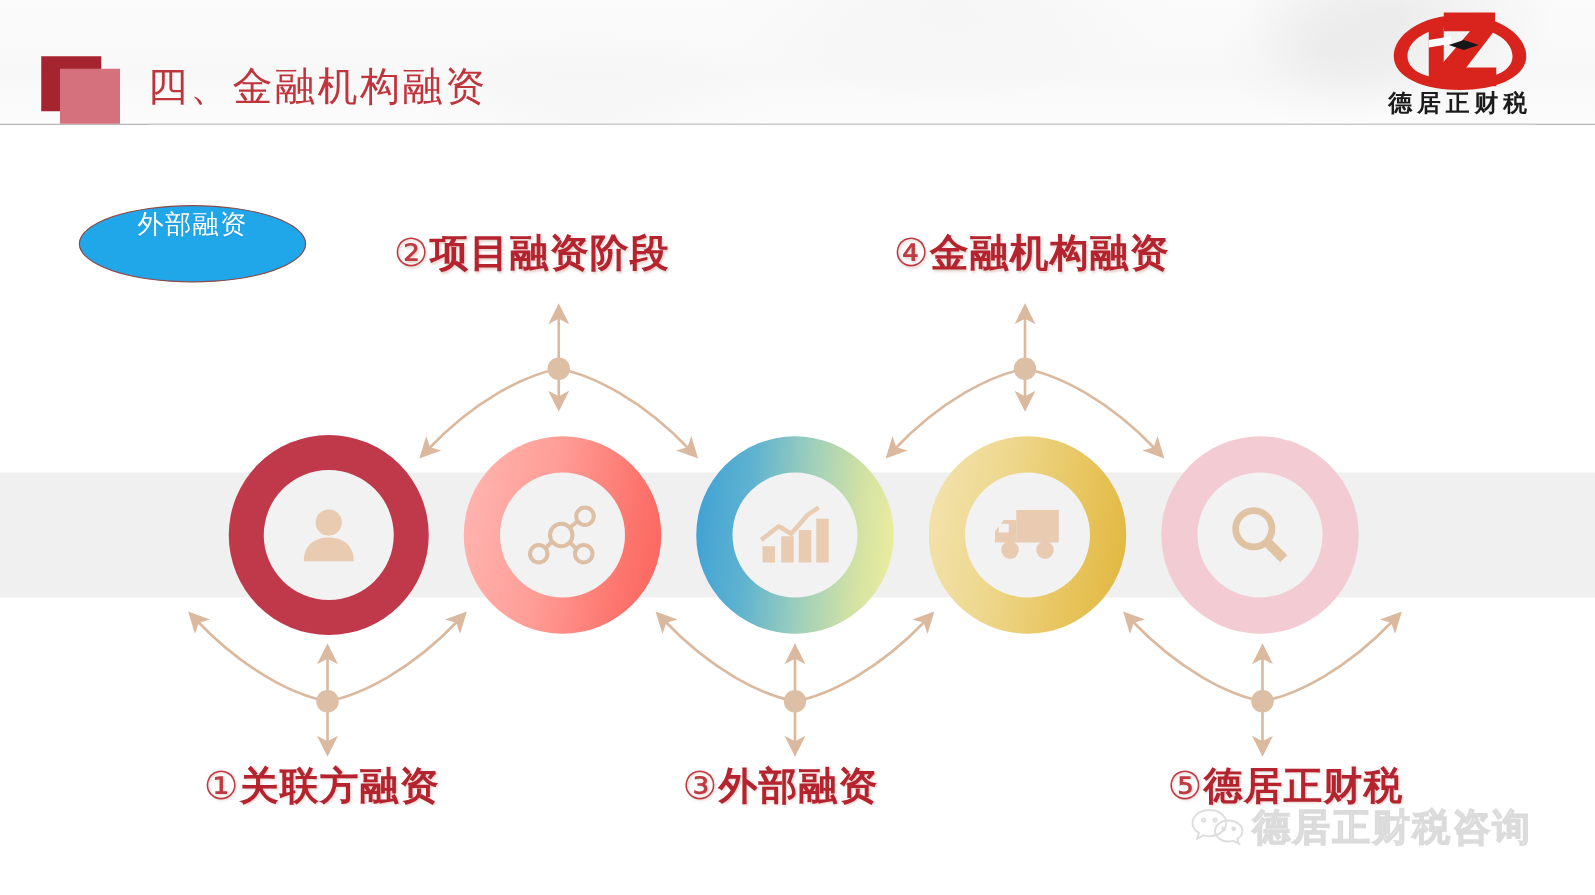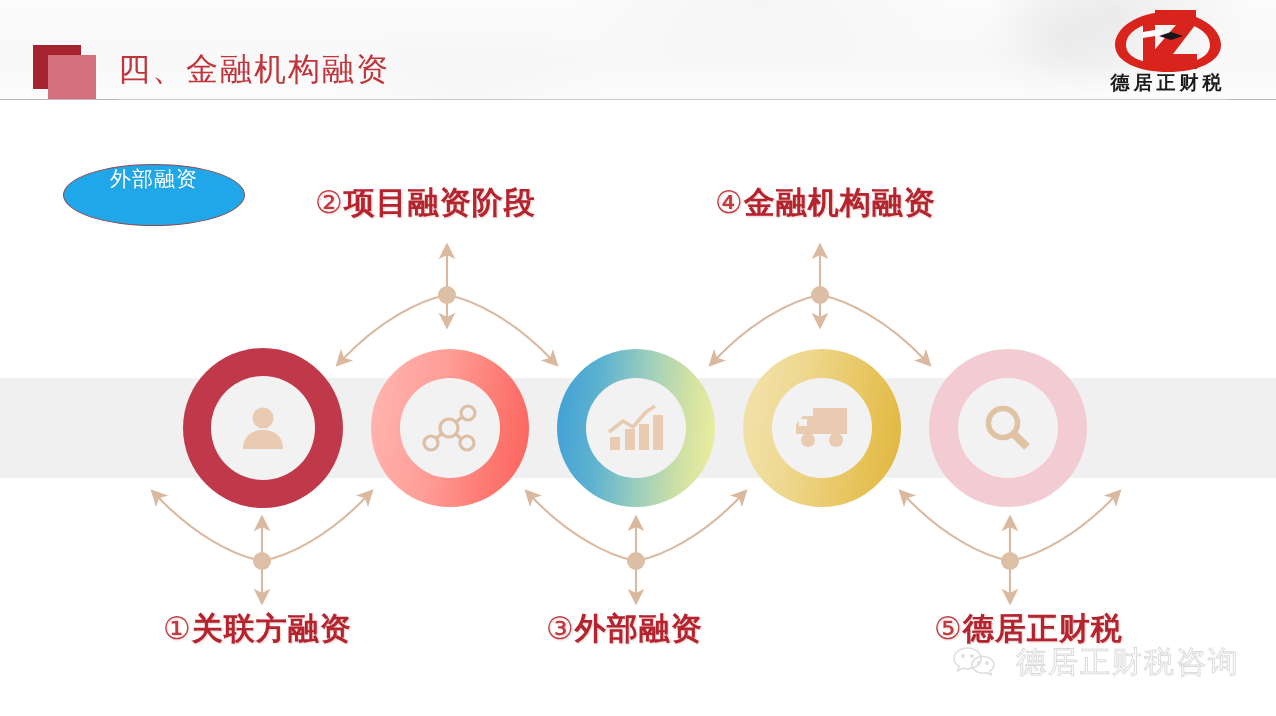--- a/index.html
+++ b/index.html
@@ -155,22 +155,23 @@
     font-size:31px;
   }
 
   
   .watermark{
     position:absolute;
     left:952px; top:636px;
     width:290px; height:52px;
     display:flex;
     align-items:center;
-    gap:20px;
+    gap:6px;
     opacity:.92;
+    font-weight:bold;
   }
   .watermark .wm-text{
     font-size:30px;
     color:rgba(255,255,255,.0);
     -webkit-text-stroke:1px #d9d9d9;
     letter-spacing:2px;
     font-family:"DejaVu Sans","Liberation Sans",sans-serif;
     white-space:nowrap;
     text-shadow:0 0 1px rgba(255,255,255,.9);
   }

